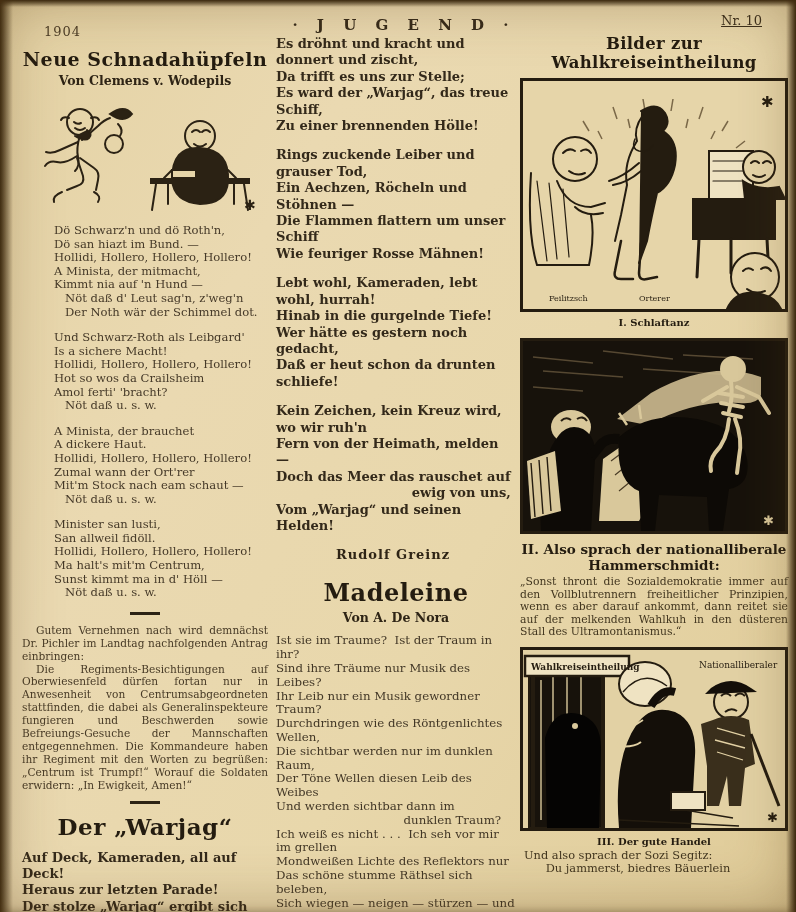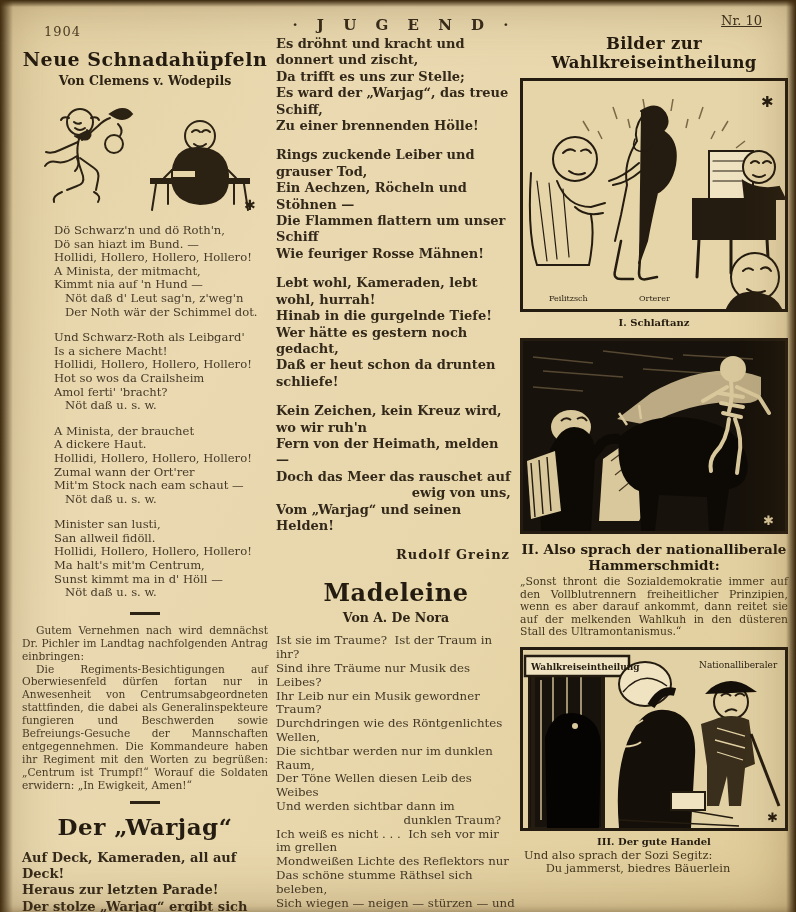--- a/index.html
+++ b/index.html
@@ -37,21 +37,21 @@
   .poem-frk .stanza{margin-bottom:12px;}
   .poem-warjag{font-size:13px;line-height:16.4px;font-weight:bold;color:#33291a;margin-top:10px;}
   .poem-warjag .stanza{margin-bottom:13px;}
   .poem-madeleine{font-size:11.8px;line-height:13.8px;margin-top:9px;color:#41362$5;}
   .poem-madeleine{color:#423726;}
 
   .rule{width:30px;height:3px;background:#2c2314;margin:9px auto 9px auto;}
   .notice{font-size:10.6px;line-height:12.9px;text-align:justify;color:#473a26;margin-top:2px;}
   .notice p{margin:0;text-indent:14px;}
 
-  .signature{text-align:right;font-weight:bold;font-size:13px;color:#2e2415;
+  .signature{text-align:center;font-weight:bold;font-size:13px;color:#2e2415;
              letter-spacing:1px;margin-top:2px;padding-right:6px;}
 
   .figure{border:3px solid #241c10;margin-top:6px;background:#e6d5a9;display:block;}
   .fig-caption{font-weight:bold;text-align:center;font-size:10px;color:#241c10;margin-top:5px;}
   .fig-quote{font-size:11.3px;line-height:13px;text-align:center;color:#42361f;margin-top:2px;}
   .fig-quote2{font-size:10.8px;line-height:12.6px;text-align:justify;color:#42361f;margin-top:3px;}
   .cap2{font-size:13.5px;line-height:16px;margin-top:7px;}
   .fig3-lines{font-size:11.4px;line-height:13px;color:#42361f;margin-top:2px;padding-left:4px;}
   svg text{font-family:"DejaVu Serif","Liberation Serif",serif;}
 </style>

